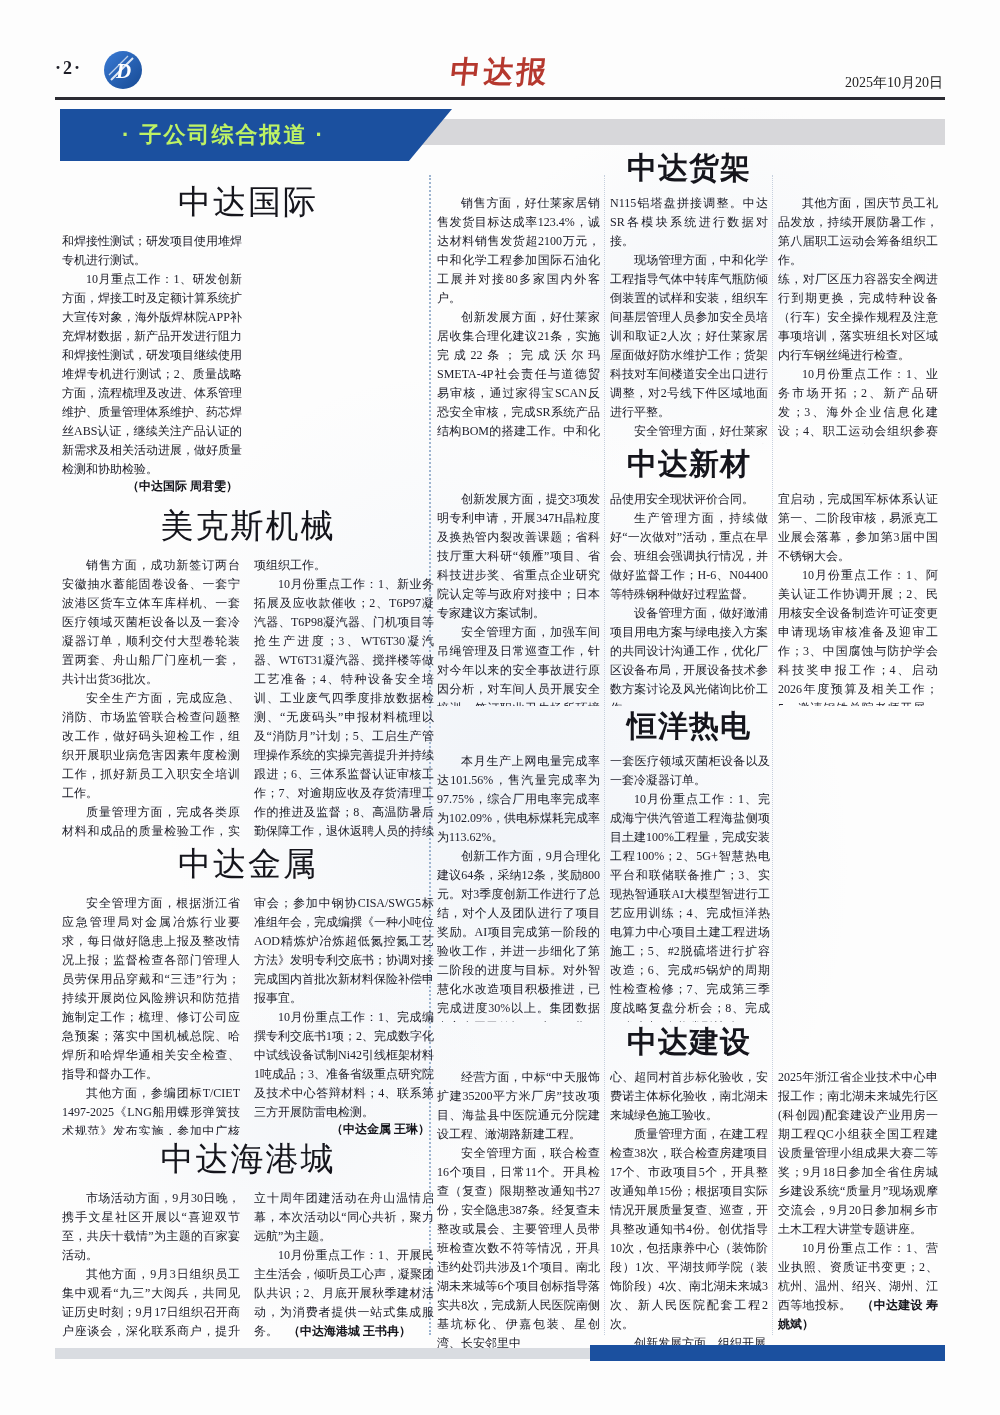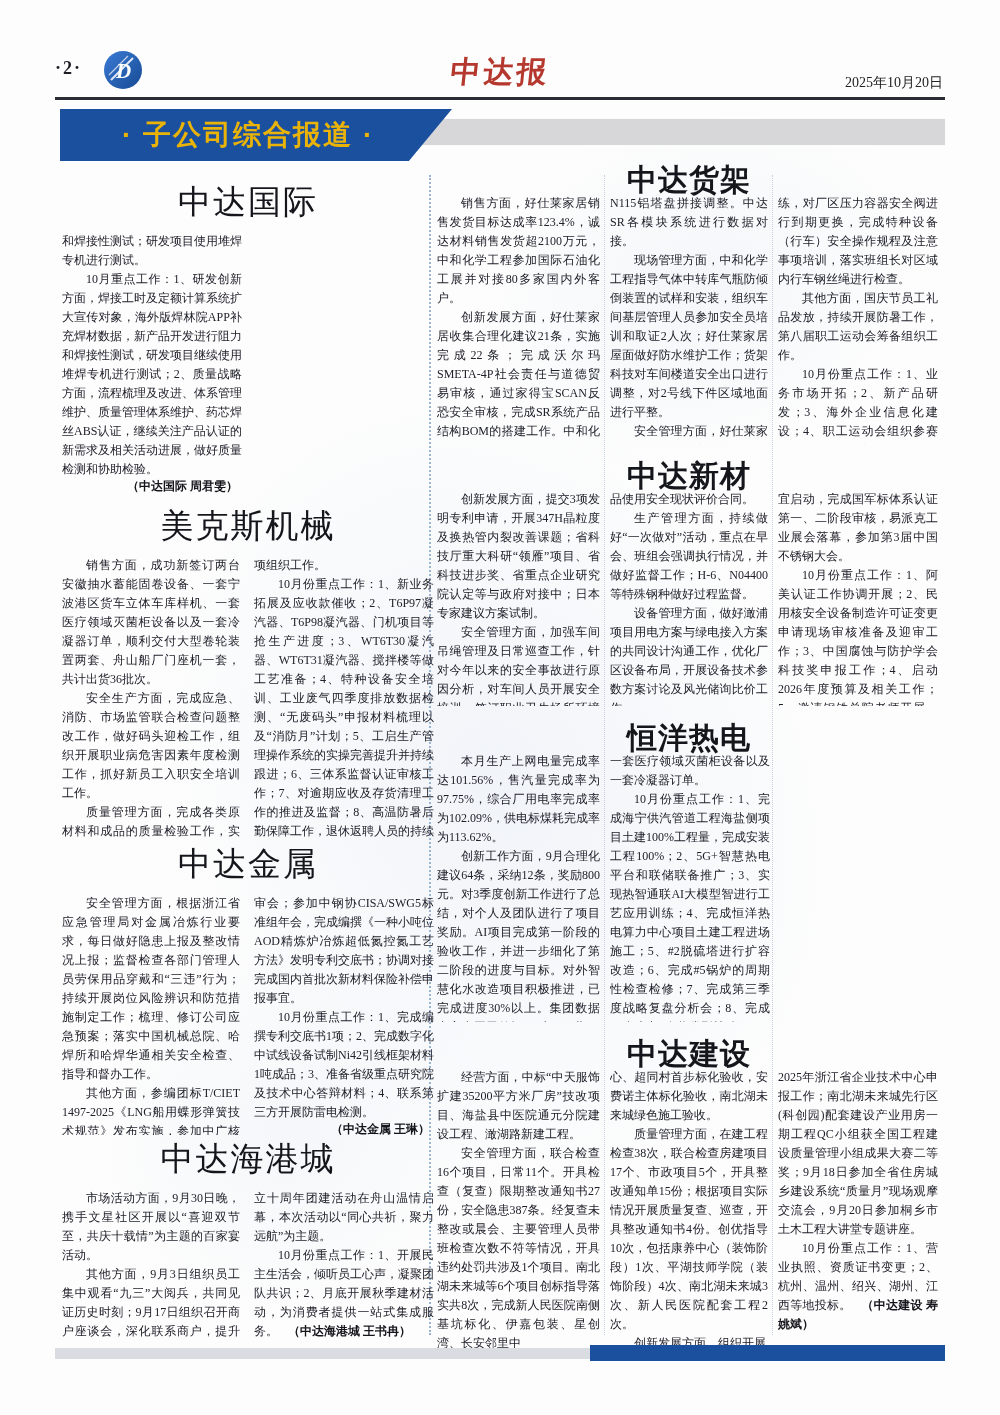--- a/index.html
+++ b/index.html
@@ -26,36 +26,36 @@
             transform:skewX(-6deg);letter-spacing:3px;}
   #date{position:absolute;right:2px;top:24px;font-size:14px;color:#222;}
   #header-rule{position:absolute;left:55px;top:97px;width:890px;height:3px;background:#2b2b33;}
 
   
   #banner-gray{position:absolute;left:420px;top:119px;width:525px;height:26px;background:#d7d7da;}
   #banner{position:absolute;left:60px;top:109px;width:392px;height:52px;
           clip-path:polygon(0 0,100% 0,89% 100%,0 100%);
           display:flex;align-items:center;}
   #banner-label{font-family:"Liberation Sans","DejaVu Sans",sans-serif;
-          color:#eab308;font-weight:bold;font-size:28px;letter-spacing:2px;padding-left:62px;}
+          color:#bef264;font-weight:bold;font-size:22px;letter-spacing:2px;padding-left:62px;}
 
   
   .vdiv{position:absolute;top:175px;height:1160px;width:0;}
   #div-main{left:429px;border-left:2px dotted #9db4d0;}
   #div-r1{left:604px;border-left:1px dotted #c5cfdd;}
   #div-r2{left:772px;border-left:1px dotted #c5cfdd;}
 
   
   #left-articles{position:absolute;left:62px;top:178px;width:372px;}
   #right-articles{position:absolute;left:437px;top:148px;width:501px;}
 
   .article{position:relative;overflow:hidden;}
   .ltitle{margin:0 0 10px 0;padding-top:6px;text-align:center;font-size:33px;font-weight:normal;
           color:#15151c;letter-spacing:2px;line-height:1.15;}
-  .rtitle{position:absolute;left:173px;width:158px;top:12px;margin:0;text-align:center;
+  .rtitle{position:absolute;left:173px;width:158px;top:0;margin:0;text-align:center;
           font-size:30px;font-weight:bold;color:#15151c;letter-spacing:1px;white-space:nowrap;}
   .lcols,.rcols{display:flex;}
   .lcol{overflow:hidden;}
   .lcol.c0{width:178px;margin-right:14px;}
   .lcol.c1{width:180px;}
   .rcol{overflow:hidden;padding-top:46px;}
   .rcol.c0{width:163px;margin-right:10px;}
   .rcol.c1{width:158px;margin-right:10px;}
   .rcol.c2{width:160px;}
 
@@ -170,22 +170,22 @@
           <div class="rcol c0">
             <p class="para">销售方面，好仕莱家居销售发货目标达成率123.4%，诚达材料销售发货超2100万元，中和化学工程参加国际石油化工展并对接80多家国内外客户。</p>
             <p class="para">创新发展方面，好仕莱家居收集合理化建议21条，实施完成22条；完成沃尔玛SMETA-4P社会责任与道德贸易审核，通过家得宝SCAN反恐安全审核，完成SR系统产品结构BOM的搭建工作。中和化学工程9月收集合理化建议15条，采纳15条，完工10条；舟山船厂门座机一套，</p>
           </div>
           <div class="rcol c1">
             <p class="para cont">N115铝塔盘拼接调整。中达SR各模块系统进行数据对接。</p>
             <p class="para">现场管理方面，中和化学工程指导气体中转库气瓶防倾倒装置的试样和安装，组织车间基层管理人员参加安全员培训和取证2人次；好仕莱家居屋面做好防水维护工作；货架科技对车间楼道安全出口进行调整，对2号线下件区域地面进行平整。</p>
             <p class="para">安全管理方面，好仕莱家居开展车间员工安全培训，培训覆盖率98%以上；货架科技组织废水处理人员开展有限空间应急演</p>
           </div>
           <div class="rcol c2">
+            <p class="para">其他方面，国庆节员工礼品发放，持续开展防暑工作，第八届职工运动会筹备组织工作。</p>
             <p class="para cont">练，对厂区压力容器安全阀进行到期更换，完成特种设备（行车）安全操作规程及注意事项培训，落实班组长对区域内行车钢丝绳进行检查。</p>
-            <p class="para">其他方面，国庆节员工礼品发放，持续开展防暑工作，第八届职工运动会筹备组织工作。</p>
             <p class="para">10月份重点工作：1、业务市场开拓；2、新产品研发；3、海外企业信息化建设；4、职工运动会组织参赛工作；5、召开新居民中秋联谊会。</p>
             <p class="byline-line">（中达货架 韩洁 金玲佳）</p>
           </div>
         </div>
       </section>
       <section class="article" style="height: 262px;">
         <h2 class="rtitle">中达新材</h2>
         <div class="rcols">
           <div class="rcol c0">
             <p class="para">创新发展方面，提交3项发明专利申请，开展347H晶粒度及换热管内裂改善课题；省科技厅重大科研“领雁”项目、省科技进步奖、省重点企业研究院认定等与政府对接中；日本专家建议方案试制。</p>

